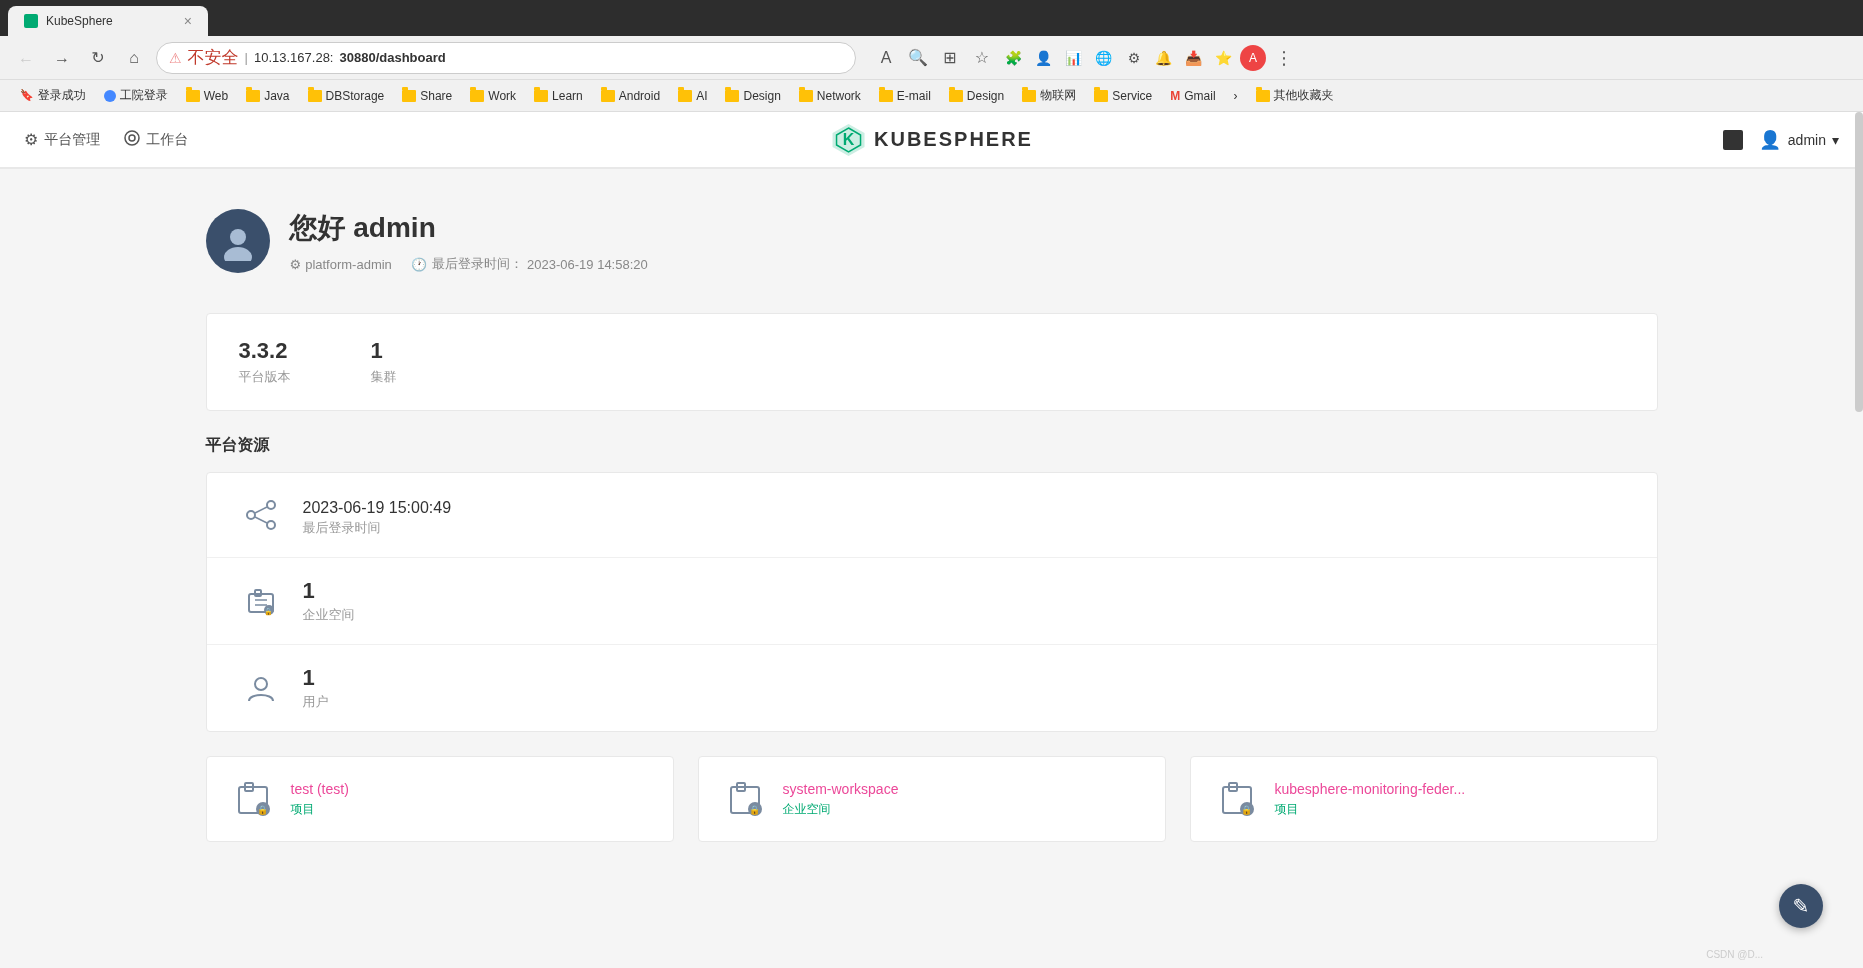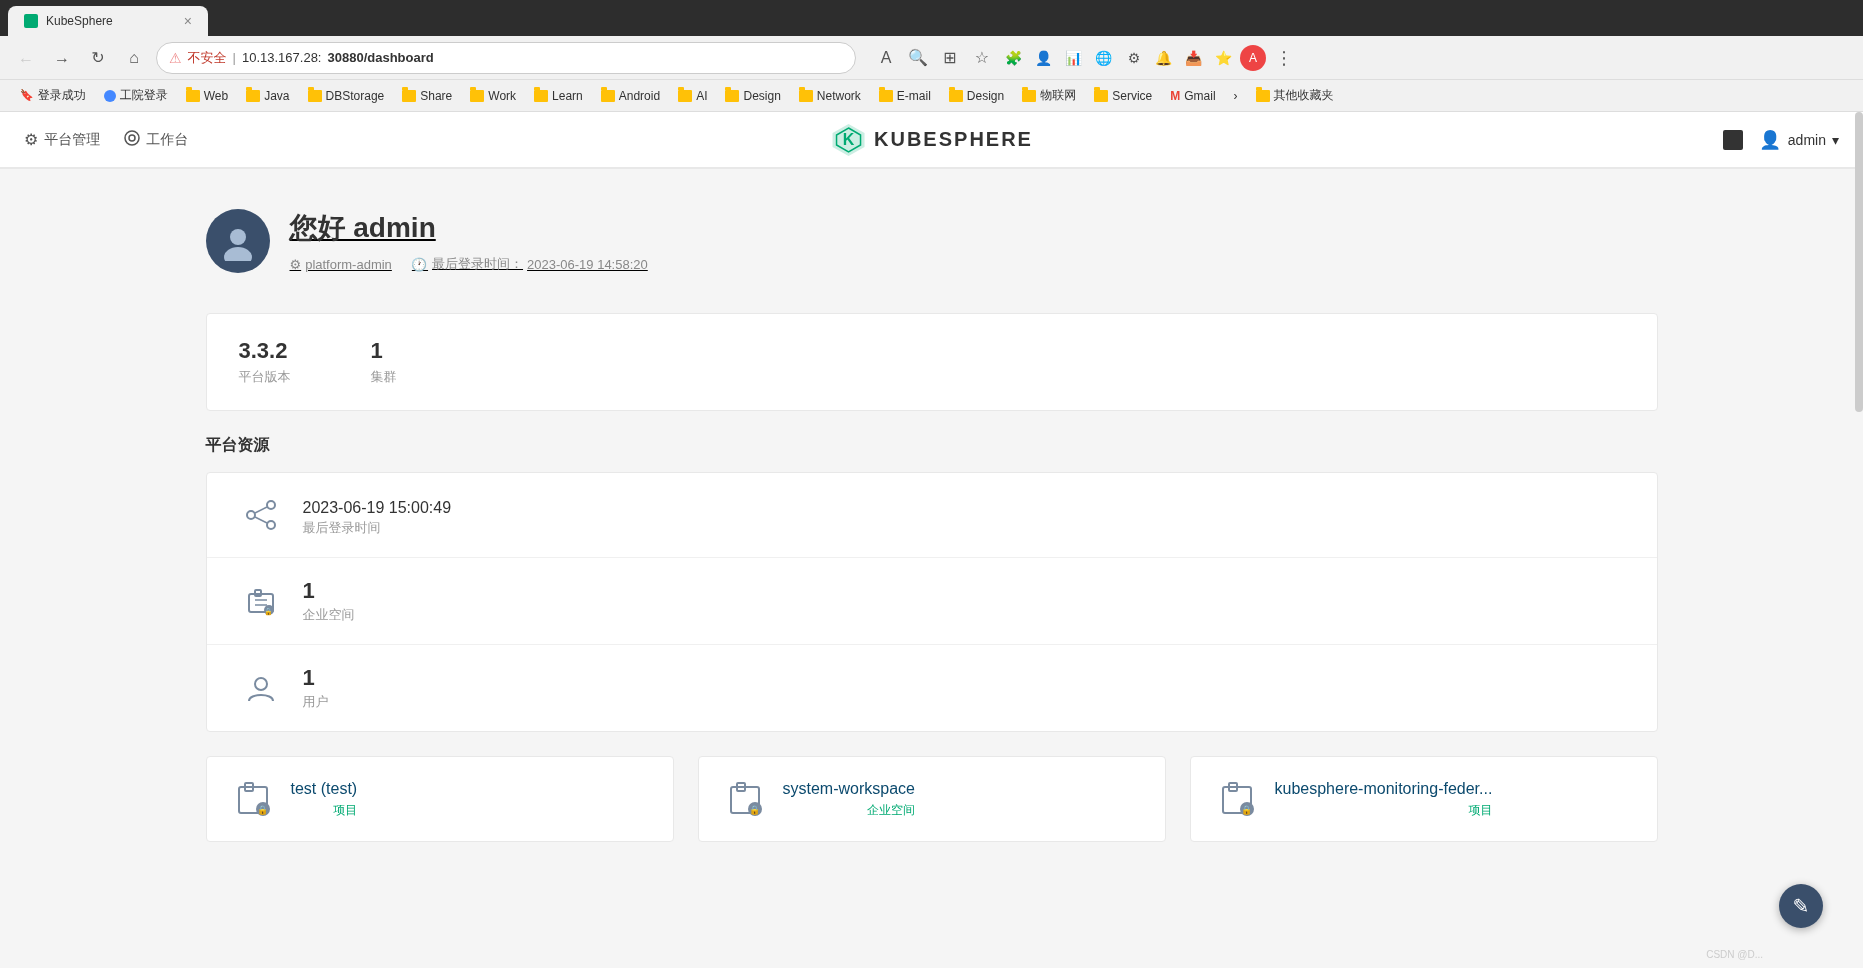--- a/index.html
+++ b/index.html
@@ -35,21 +35,21 @@
     .topnav-right { margin-left: auto; display: flex; align-items: center; gap: 16px; }
     .topnav-square { width: 20px; height: 20px; background: #333; border-radius: 2px; }
     .topnav-user { display: flex; align-items: center; gap: 6px; cursor: pointer; font-size: 14px; color: #333; }
     .user-avatar-icon { font-size: 18px; color: #666; }
     .topnav-divider { height: 1px; background: #e8e8e8; }
 
     
     .main-content { max-width: 1500px; margin: 0 auto; padding: 40px 24px 24px; }
 
     
-    .user-welcome { display: flex; align-items: flex-start; gap: 20px; margin-bottom: 40px; text-decoration: underline; }
+    .user-welcome { display: flex; align-items: flex-start; gap: 20px; margin-bottom: 40px; }
     .user-avatar { width: 64px; height: 64px; background: #3a4f6b; border-radius: 50%; display: flex; align-items: center; justify-content: center; }
     .user-info { }
     .user-hello { font-size: 28px; font-weight: 600; color: #333; margin-bottom: 8px; }
     .user-meta { display: flex; align-items: center; gap: 20px; font-size: 13px; color: #888; }
     .user-role { display: flex; align-items: center; gap: 4px; }
     .user-last-login { display: flex; align-items: center; gap: 4px; }
 
     
     .section-title { font-size: 16px; font-weight: 600; color: #333; margin-bottom: 16px; }
     .card { background: white; border-radius: 4px; border: 1px solid #e8e8e8; margin-bottom: 24px; }
@@ -69,22 +69,22 @@
     .resource-value { font-size: 22px; font-weight: 600; color: #333; margin-bottom: 2px; }
     .resource-time { font-size: 16px; font-weight: 500; color: #333; margin-bottom: 2px; }
     .resource-label { font-size: 13px; color: #999; }
 
     
     .recent-section { margin-top: 16px; }
     .recent-grid { display: flex; gap: 24px; }
     .recent-card { background: white; border: 1px solid #e8e8e8; border-radius: 4px; padding: 20px 24px; display: flex; align-items: center; gap: 16px; flex: 1; cursor: pointer; }
     .recent-card-icon { width: 44px; height: 44px; display: flex; align-items: center; justify-content: center; color: #7a8ba0; font-size: 28px; }
     .recent-card-info { }
-    .recent-card-name { font-size: 16px; font-weight: 500; color: #0c4a6e; margin-bottom: 4px; }
-    .recent-card-type { font-size: 12px; color: #00aa72; text-align: right; }
+    .recent-card-name { font-size: 14px; font-weight: 500; color: #ec4899; margin-bottom: 4px; }
+    .recent-card-type { font-size: 12px; color: #00aa72; }
 
     
     .fab { position: fixed; bottom: 40px; right: 40px; width: 44px; height: 44px; background: #3a4f6b; border-radius: 50%; display: flex; align-items: center; justify-content: center; cursor: pointer; color: white; font-size: 20px; box-shadow: 0 2px 8px rgba(0,0,0,0.3); }
 
     
     .app-wrapper { position: relative; }
     .scrollbar { position: fixed; right: 0; top: 112px; width: 8px; height: 300px; background: #ccc; border-radius: 4px; }
 
     
     .profile-icons { display: flex; gap: 2px; align-items: center; }
@@ -106,21 +106,21 @@
   </div>
 
   <div class="browser-nav">
     <button class="nav-btn disabled">←</button>
     <button class="nav-btn">→</button>
     <button class="nav-btn">↻</button>
     <button class="nav-btn">⌂</button>
 
     <div class="address-bar">
       <span class="warning-icon">⚠</span>
-      <span style="color:#c0392b;font-size:13px;">不安全</span>
+      <span style="color:#c0392b;font-size:17px;">不安全</span>
       <span style="color:#999;">|</span>
       <span style="color:#333;font-size:13px;">10.13.167.28:</span>
         <span style="color:#333;font-size:13px;font-weight:600;">30880/dashboard</span>
     </div>
 
     <div class="nav-icons">
       <button class="nav-icon-btn">A</button>
       <button class="nav-icon-btn">🔍</button>
       <button class="nav-icon-btn">⊞</button>
       <button class="nav-icon-btn">☆</button>

